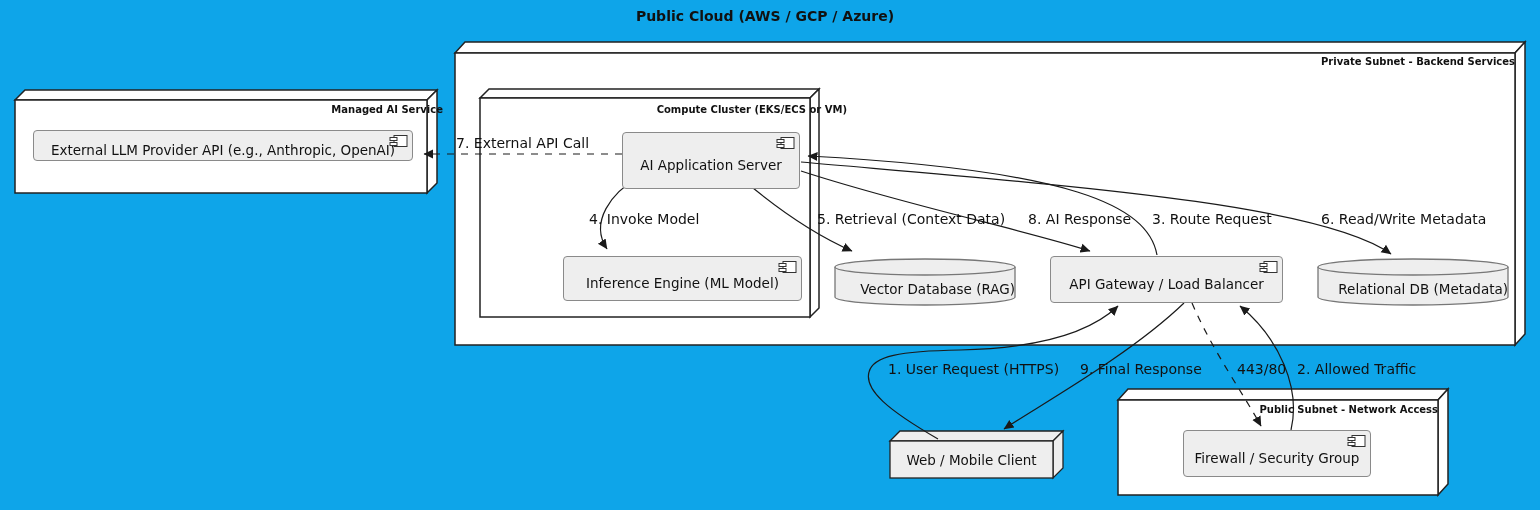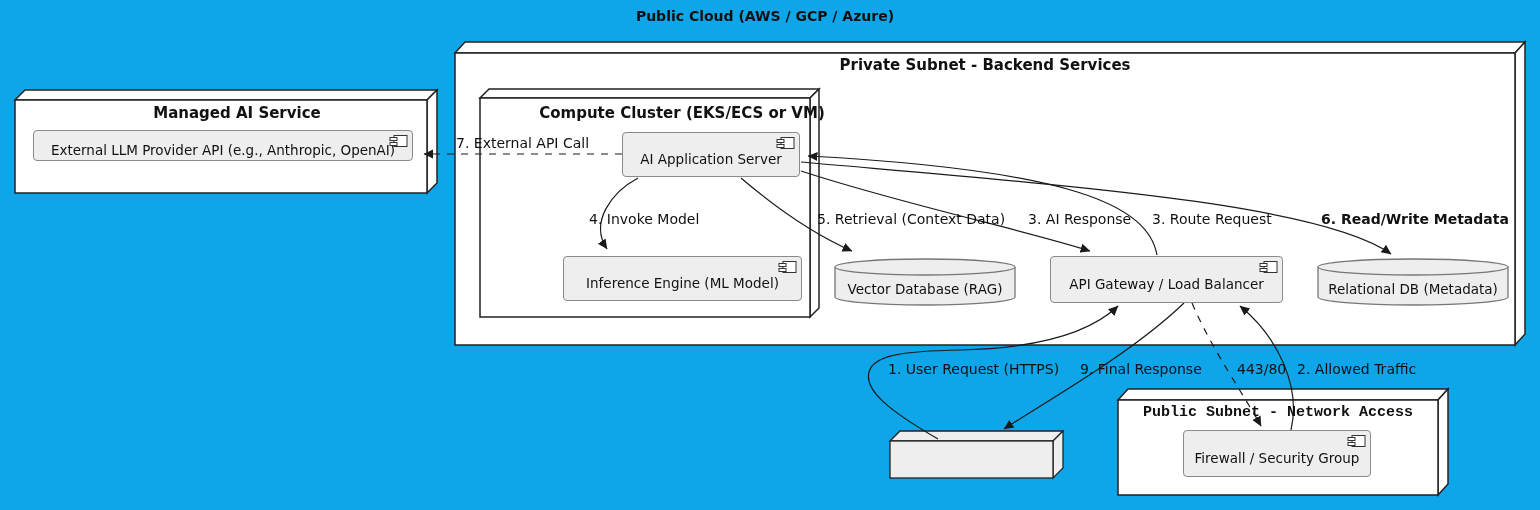--- a/index.html
+++ b/index.html
@@ -4,32 +4,32 @@
 <style>
   html,body{margin:0;padding:0;background:#ffffff;}
   .stage{
     position:relative;width:1540px;height:510px;background:#0ea5e9;
     font-family:"DejaVu Sans","Liberation Sans",sans-serif;color:#111;
     overflow:hidden;
   }
   .stage svg.layer{position:absolute;left:0;top:0;z-index:1;}
   .abs{position:absolute;z-index:2;}
   .diagram-title{font-weight:bold;font-size:14px;text-align:center;}
-  .node-title{font-weight:bold;font-size:15px;text-align:center;white-space:nowrap;}
+  .node-title{font-weight:bold;font-size:10px;text-align:right;white-space:nowrap;}
   .component{
     background:#eeeeee;border:1px solid #8a8a8a;border-radius:4px;
     display:flex;align-items:center;justify-content:center;
     font-size:13.5px;text-align:center;box-sizing:border-box;padding-top:8px;
   }
   .component .cicon{position:absolute;top:3px;right:4px;}
   .node-label{
     display:flex;align-items:center;justify-content:center;
     font-size:13.5px;text-align:center;
   }
-  .db-label{font-size:13.5px;text-align:center;white-space:nowrap;}
+  .db-label{font-size:13.5px;text-align:right;white-space:nowrap;}
   .edge-label{font-size:14px;white-space:nowrap;}
 </style>
 </head>
 <body>
 
 <div class="stage">
 
   <svg class="layer" width="1540" height="510" viewBox="0 0 1540 510">
     <defs>
       <marker id="arrow" viewBox="0 0 10 10" refX="8.6" refY="5" markerWidth="11" markerHeight="11" orient="auto-start-reverse" markerUnits="userSpaceOnUse">
@@ -89,34 +89,34 @@
       <path d="M 1192 303 C 1212 350, 1243 393, 1261 426" stroke-dasharray="7,7" marker-end="url(#arrow)"></path>
       <path d="M 1291 430 C 1301 388, 1279 338, 1240 306" marker-end="url(#arrow)"></path>
     </g>
   </svg>
 
   <div class="abs diagram-title" style="left:600px;top:8px;width:330px;">Public Cloud (AWS / GCP / Azure)</div>
 
   <div class="abs node-title" style="left:455px;top:56px;width:1060px;">Private Subnet - Backend Services</div>
   <div class="abs node-title" style="left:15px;top:104px;width:412px;padding-left:16px;">Managed AI Service</div>
   <div class="abs node-title" style="left:480px;top:104px;width:330px;margin-left:37px;">Compute Cluster (EKS/ECS or VM)</div>
-  <div class="abs node-title" style="left:1118px;top:404px;width:320px;font-family:Liberation Mono, monospace;">Public Subnet - Network Access</div>
+  <div class="abs node-title" style="left:1118px;top:404px;width:320px;">Public Subnet - Network Access</div>
 
   <div class="abs component" style="left:33px;top:130px;width:380px;height:31px;">
     <span class="cicon">
       <svg width="19" height="14">
           <rect x="5" y="1.5" width="13" height="11" fill="#fff" stroke="#333"></rect>
           <rect x="1" y="3.5" width="7" height="3" fill="#fff" stroke="#333"></rect>
           <rect x="1" y="8.5" width="7" height="3" fill="#fff" stroke="#333"></rect>
         </svg>
     </span>
     <span>External LLM Provider API (e.g., Anthropic, OpenAI)</span>
   </div>
 
-  <div class="abs component" style="left:622px;top:132px;width:178px;height:45px;">
+  <div class="abs component" style="left:622px;top:132px;width:178px;height:57px;">
     <span class="cicon">
       <svg width="19" height="14">
           <rect x="5" y="1.5" width="13" height="11" fill="#fff" stroke="#333"></rect>
           <rect x="1" y="3.5" width="7" height="3" fill="#fff" stroke="#333"></rect>
           <rect x="1" y="8.5" width="7" height="3" fill="#fff" stroke="#333"></rect>
         </svg>
     </span>
     <span>AI Application Server</span>
   </div>
 
@@ -146,28 +146,29 @@
     <span class="cicon">
       <svg width="19" height="14">
           <rect x="5" y="1.5" width="13" height="11" fill="#fff" stroke="#333"></rect>
           <rect x="1" y="3.5" width="7" height="3" fill="#fff" stroke="#333"></rect>
           <rect x="1" y="8.5" width="7" height="3" fill="#fff" stroke="#333"></rect>
         </svg>
     </span>
     <span>Firewall / Security Group</span>
   </div>
 
+  <div class="abs node-label" style="left:890px;top:441px;width:163px;height:37px;">Web / Mobile Client</div>
 
   <div class="abs db-label" style="left:835px;top:281px;width:180px;">Vector Database (RAG)</div>
   <div class="abs db-label" style="left:1318px;top:281px;width:190px;">Relational DB (Metadata)</div>
 
   <div class="abs edge-label" style="left:456px;top:135px;">7. External API Call</div>
   <div class="abs edge-label" style="left:589px;top:211px;">4. Invoke Model</div>
   <div class="abs edge-label" style="left:817px;top:211px;">5. Retrieval (Context Data)</div>
-  <div class="abs edge-label" style="left:1028px;top:211px;">3. AI Response</div>
+  <div class="abs edge-label" style="left:1028px;top:211px;">8. AI Response</div>
   <div class="abs edge-label" style="left:1152px;top:211px;">3. Route Request</div>
-  <div class="abs edge-label" style="left:1321px;top:211px;font-weight:bold;">6. Read/Write Metadata</div>
+  <div class="abs edge-label" style="left:1321px;top:211px;">6. Read/Write Metadata</div>
   <div class="abs edge-label" style="left:888px;top:361px;">1. User Request (HTTPS)</div>
   <div class="abs edge-label" style="left:1080px;top:361px;">9. Final Response</div>
   <div class="abs edge-label" style="left:1237px;top:361px;">443/80</div>
   <div class="abs edge-label" style="left:1297px;top:361px;">2. Allowed Traffic</div>
 
 </div>
 
 </body></html>

